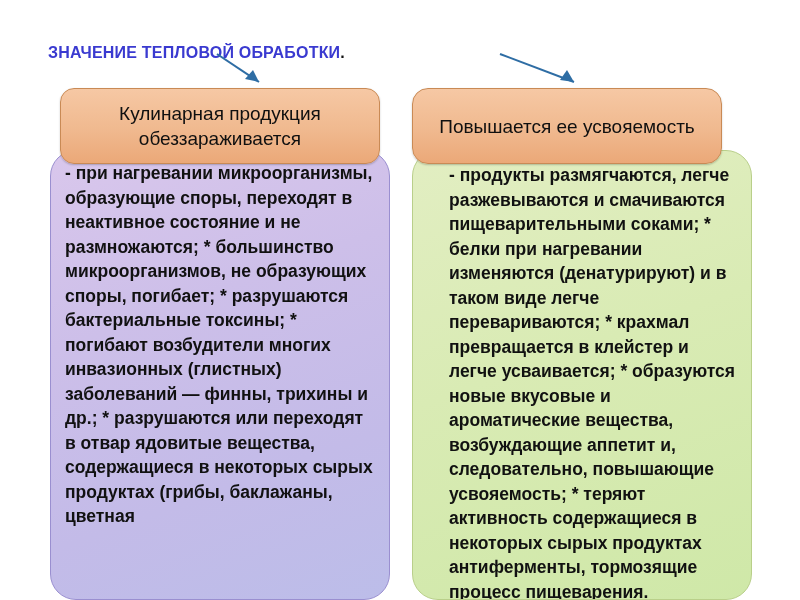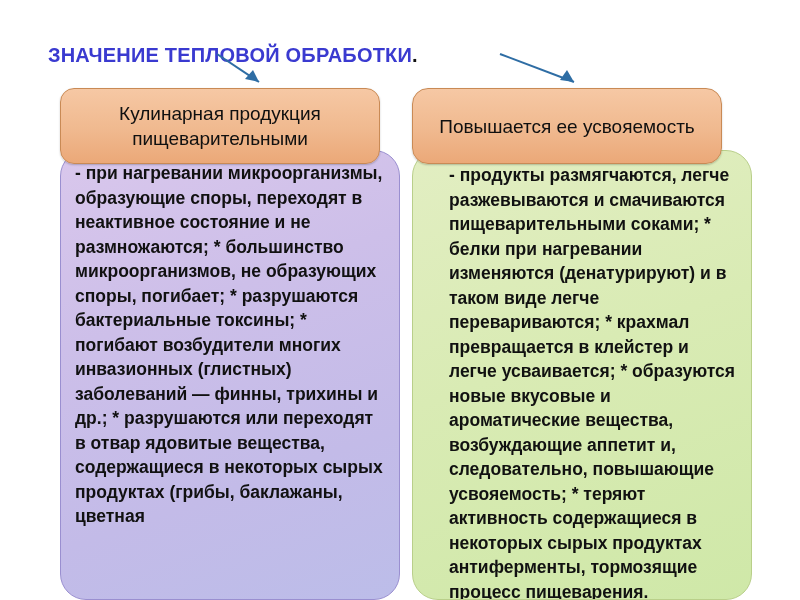--- a/index.html
+++ b/index.html
@@ -17,21 +17,21 @@
   .slide {
     position: absolute;
     left: 0; top: 0;
     width: 800px;
     height: 600px;
   }
   .title {
     position: absolute;
     left: 48px;
     top: 44px;
-    font-size: 20px;
+    font-size: 16px;
     font-weight: bold;
     color: #3a3ad0;
     letter-spacing: 0.2px;
     white-space: nowrap;
   }
   .title .dot { color: #111111; }
 
   
   .arrow-svg {
     position: absolute;
@@ -75,21 +75,21 @@
     border-radius: 26px;
     box-sizing: border-box;
     padding: 12px 14px 10px 14px;
     font-size: 17.5px;
     line-height: 24.5px;
     font-weight: bold;
     color: #111111;
     overflow: hidden;
   }
   #body-left {
-    left: 60px;
+    left: 50px;
     top: 150px;
     width: 340px;
     height: 450px;
     border: 1px solid #9a8fd0;
     background: linear-gradient(160deg, #d9c7ec 0%, #cdbfe9 35%, #c3bbe8 70%, #bcbde9 100%);
   }
   #body-right {
     left: 412px;
     top: 150px;
     width: 340px;
@@ -131,20 +131,20 @@
     </div>
   </div>
 
   <div class="body-box" id="body-right">
     <div class="text-wrap">
       <p>- продукты размягчаются, легче разжевываются и смачиваются пищеварительными соками; * белки при нагревании изменяются (денатурируют) и в таком виде легче перевариваются; * крахмал превращается в клейстер и легче усваивается; * образуются новые вкусовые и ароматические вещества, возбуждающие аппетит и, следовательно, повышающие усвояемость; * теряют активность содержащиеся в некоторых сырых продуктах антиферменты, тормозящие процесс пищеварения.</p>
     </div>
   </div>
 
   <div class="hdr-box" id="hdr-left">
-    <span>Кулинарная продукция пищеварительными</span>
+    <span>Кулинарная продукция обеззараживается</span>
   </div>
 
   <div class="hdr-box" id="hdr-right">
     <span>Повышается ее усвояемость</span>
   </div>
 
 </div>
 
 </body></html>

